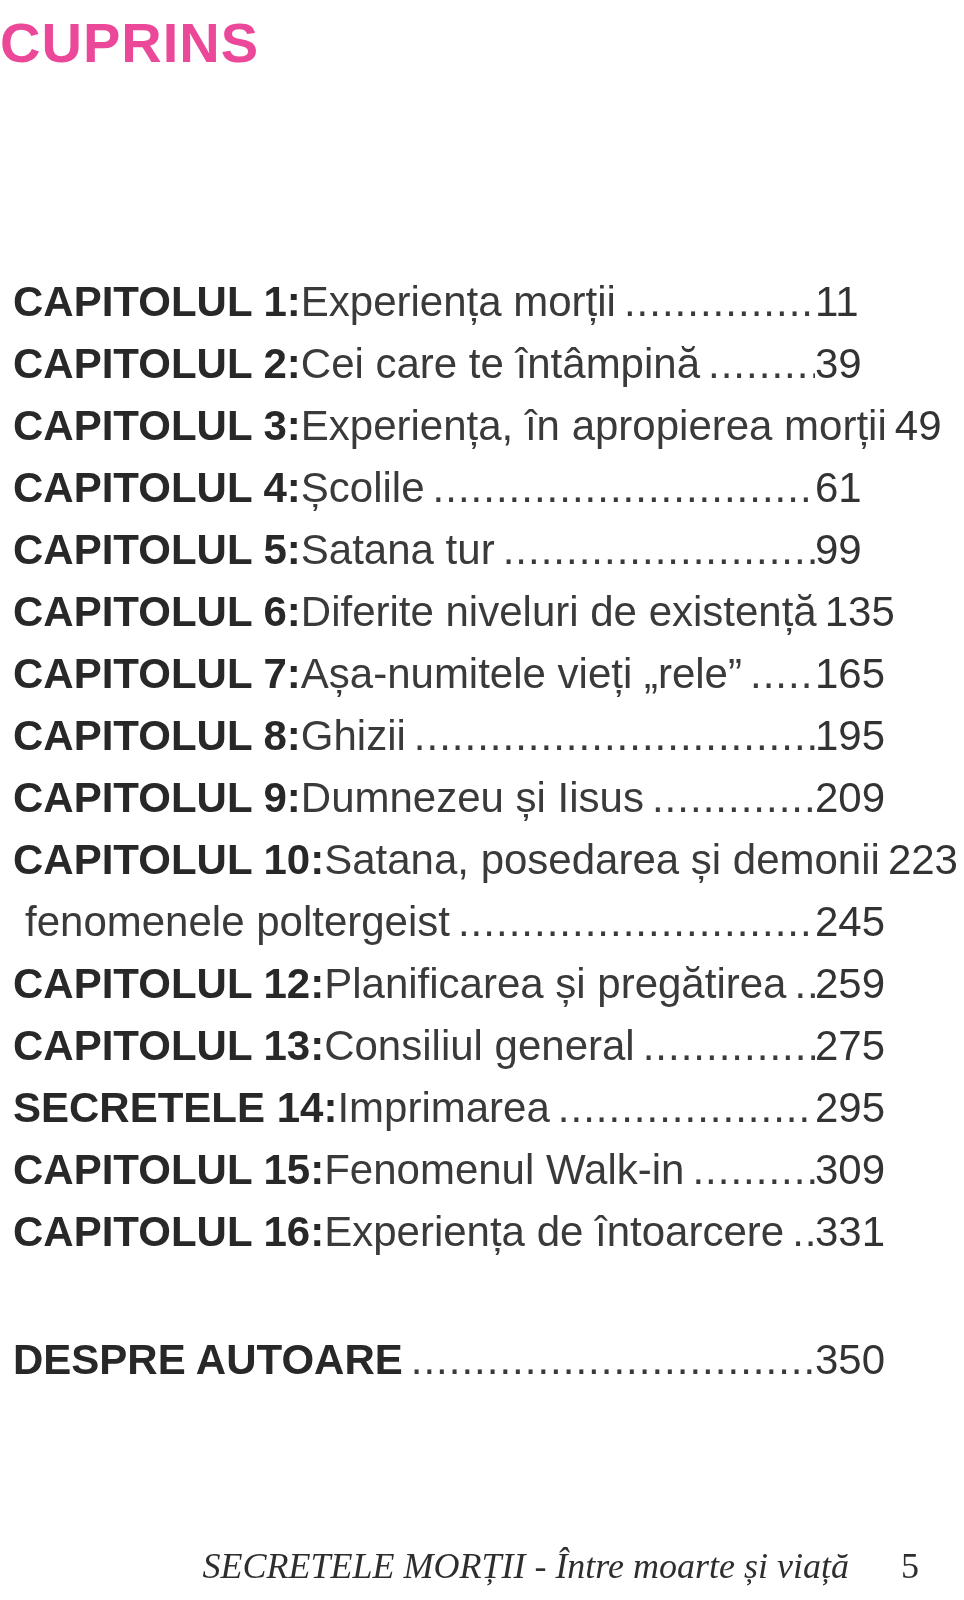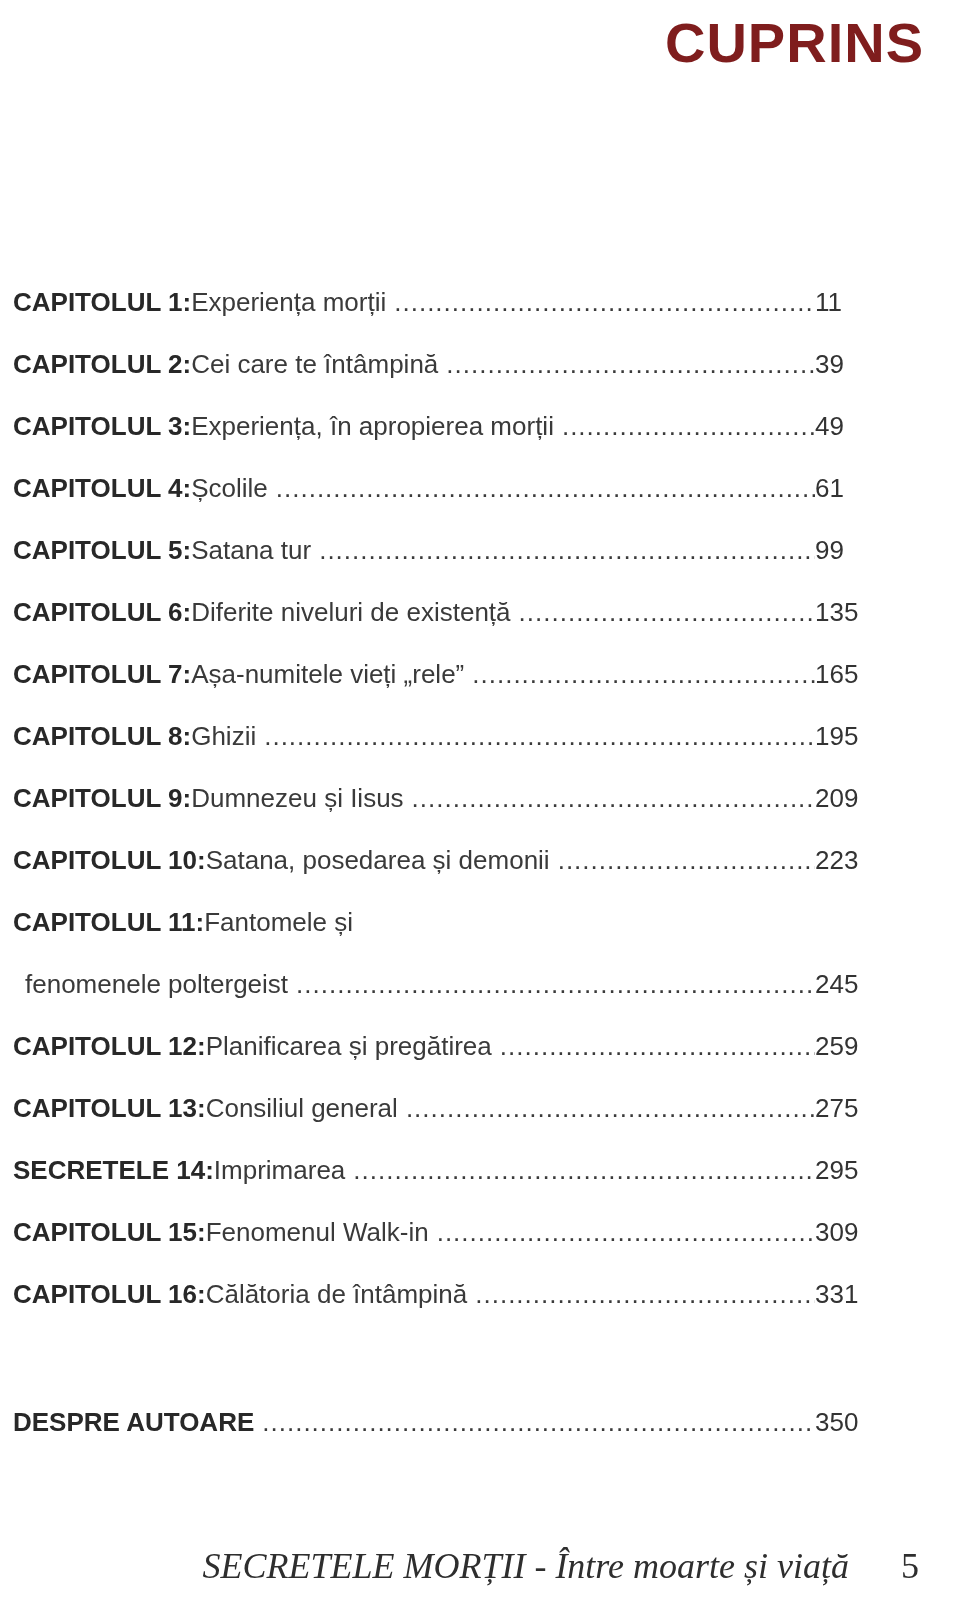--- a/index.html
+++ b/index.html
@@ -10,40 +10,40 @@
     color: var(--ink, #303030);
     font-family: "Liberation Sans", sans-serif;
     overflow: hidden;
   }
   .page-title {
     position: absolute;
     top: 12px;
     left: 0;
     width: 100%;
     padding-right: 40px;
-    text-align: right;
+    text-align: left;
     font-size: 56px;
     font-weight: 700;
     letter-spacing: 1px;
     line-height: 62px;
-    color: #7f1d1d;
+    color: #ec4899;
   }
   .toc {
     position: absolute;
     top: 271px;
     left: 13px;
     right: 89px;
   }
   .row {
     display: flex;
     align-items: baseline;
     height: 62px;
     line-height: 62px;
     white-space: nowrap;
-    font-size: 26px;
+    font-size: 42px;
   }
   .label {
     font-weight: 700;
     color: #282828;
     flex: none;
   }
   .title {
     font-weight: 400;
     color: #3a3a3a;
     flex: none;
@@ -141,25 +141,20 @@
     <span class="title">Dumnezeu și Iisus</span>
     <span class="leader"></span>
     <span class="num">209</span>
   </div>
     <div class="row">
     <span class="label">CAPITOLUL 10:</span>
     <span class="title">Satana, posedarea și demonii</span>
     <span class="leader"></span>
     <span class="num">223</span>
   </div>
-    <div class="row no-page">
-    <span class="label">CAPITOLUL 11:</span>
-    <span class="title">Fantomele și</span>
-
-  </div>
     <div class="row continuation">
 
     <span class="title">fenomenele poltergeist</span>
     <span class="leader"></span>
     <span class="num">245</span>
   </div>
     <div class="row">
     <span class="label">CAPITOLUL 12:</span>
     <span class="title">Planificarea și pregătirea</span>
     <span class="leader"></span>
@@ -178,21 +173,21 @@
     <span class="num">295</span>
   </div>
     <div class="row">
     <span class="label">CAPITOLUL 15:</span>
     <span class="title">Fenomenul Walk-in</span>
     <span class="leader"></span>
     <span class="num">309</span>
   </div>
     <div class="row">
     <span class="label">CAPITOLUL 16:</span>
-    <span class="title">Călătoria de întâmpină</span>
+    <span class="title">Experiența de întoarcere</span>
     <span class="leader"></span>
     <span class="num">331</span>
   </div>
     <div class="row about">
     <span class="label">DESPRE AUTOARE</span>
 
     <span class="leader"></span>
     <span class="num">350</span>
   </div>
   </div>

